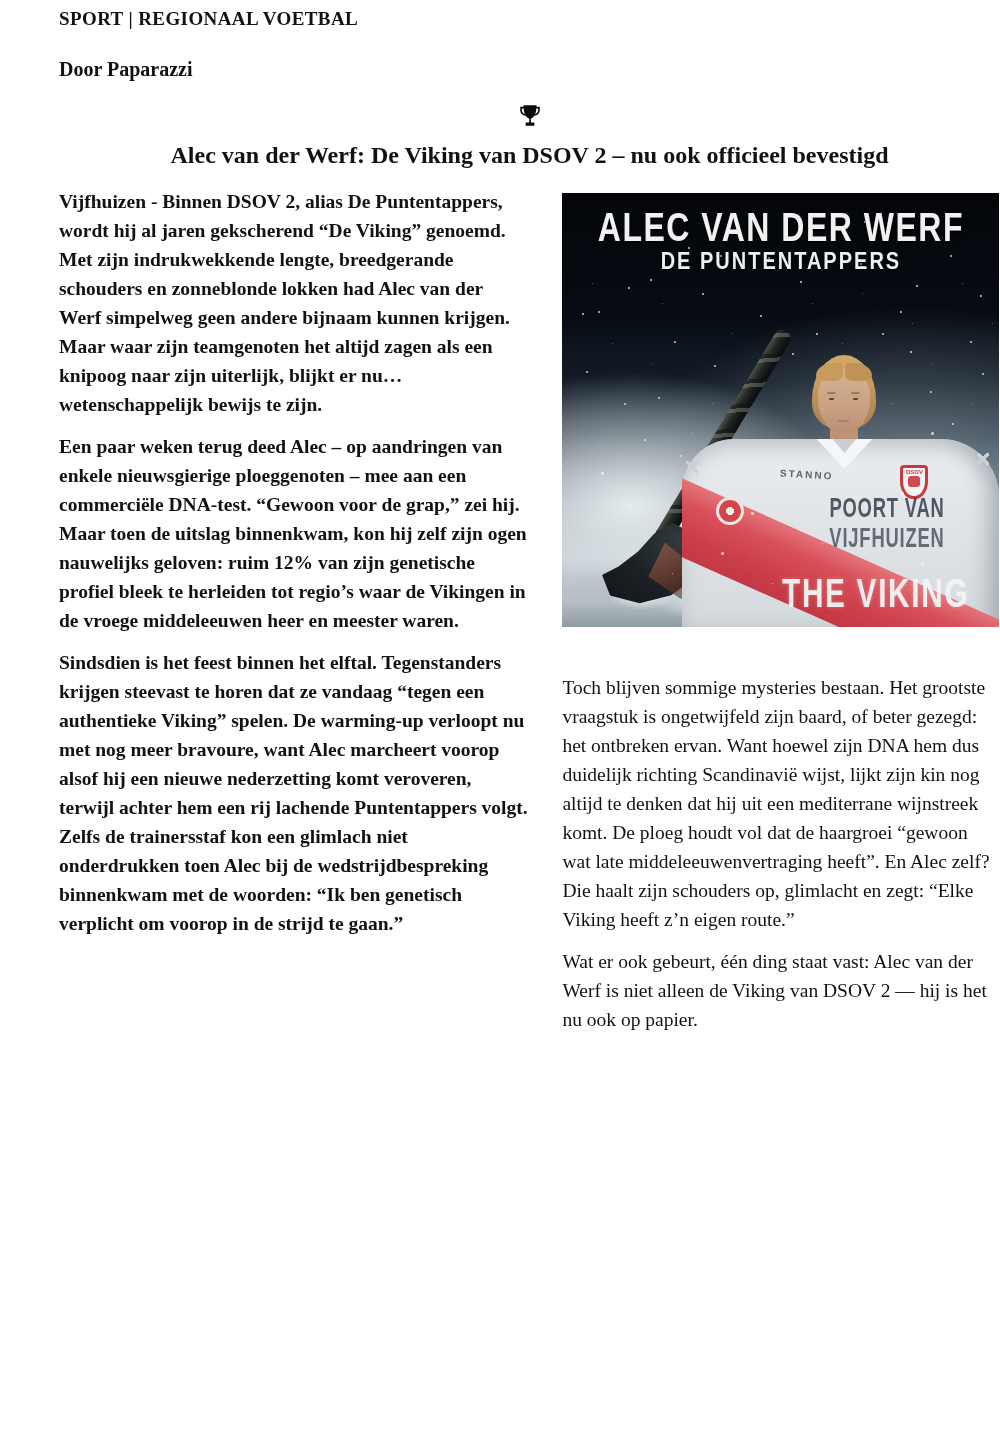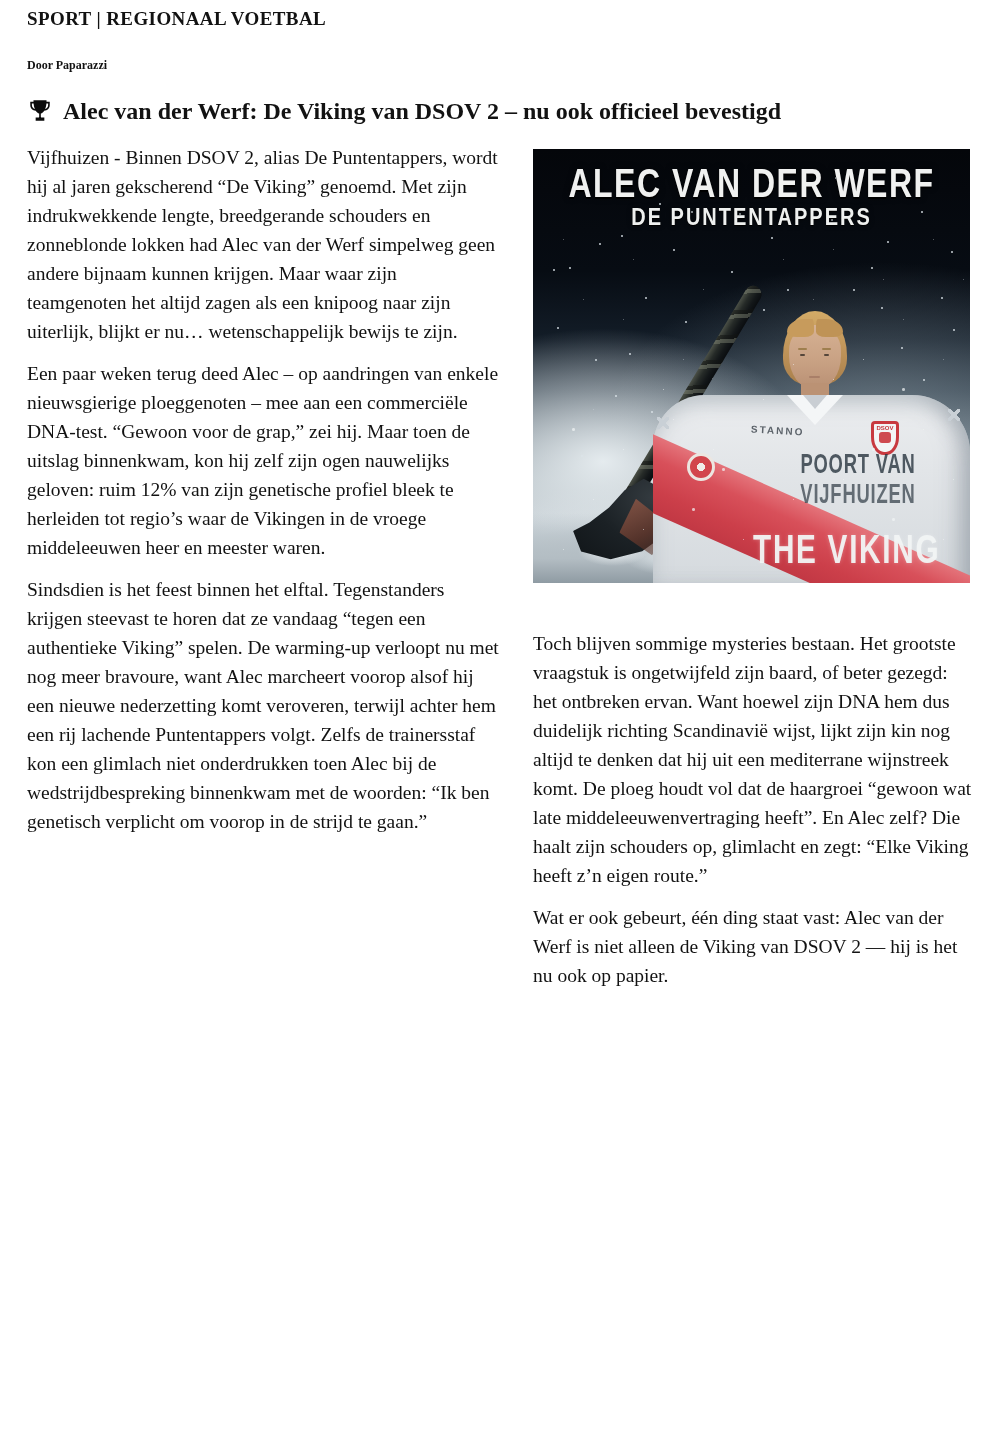--- a/index.html
+++ b/index.html
@@ -1,28 +1,28 @@
 <!DOCTYPE html>
 <html><head>
 <meta charset="utf-8">
 <style>
   html,body{margin:0;padding:0;}
   body{
     width:1000px;height:1442px;background:#ffffff;
     font-family:"Liberation Serif", serif;color:#121212;
     overflow:hidden;position:relative;
   }
-  .page{padding:8px 0 0 27px;}
+  .page{padding:8px 0 0 27px;margin-left:32px;}
   .kicker{font-size:19px;font-weight:bold;letter-spacing:.4px;}
-  .byline{margin-top:28px;font-size:12px;font-weight:bold;}
-  .headline{margin:22px 0 0 0;font-size:24px;font-weight:bold;display:flex;align-items:center;gap:10px;line-height:32px;}
+  .byline{margin-top:28px;font-size:20px;font-weight:bold;}
+  .headline{margin:22px 0 0 0;font-size:24px;font-weight:bold;display:flex;align-items:center;gap:10px;line-height:32px;flex-direction:column;}
   .trophy{width:26px;height:26px;flex:0 0 auto;display:inline-block;}
   .trophy svg{width:26px;height:26px;display:block;fill:#0b0b0b;}
   .columns{margin-top:16px;display:flex;gap:33px;}
-  .col-left{width:473px;}
+  .col-left{width:473px;font-weight:bold;}
   .col-right{width:440px;}
   .col p{margin:0 0 13px 0;font-size:19.5px;line-height:29px;}
 
   
   .poster{position:relative;width:437px;height:434px;margin:6px 0 46px 0;background:#05070b;overflow:hidden;}
   .poster-sky{position:absolute;inset:0;background:
     radial-gradient(ellipse 300px 190px at 16% 72%, rgba(234,240,243,.95) 0%, rgba(234,240,243,.35) 45%, rgba(234,240,243,0) 70%),
     radial-gradient(ellipse 420px 240px at 80% 62%, rgba(147,162,172,.5) 0%, rgba(147,162,172,0) 65%),
     radial-gradient(ellipse 500px 170px at 50% 102%, rgba(206,214,219,.9) 0%, rgba(206,214,219,0) 70%),
     radial-gradient(ellipse 150px 45px at 18% 94%, rgba(38,46,53,.55) 0%, rgba(38,46,53,0) 70%),

